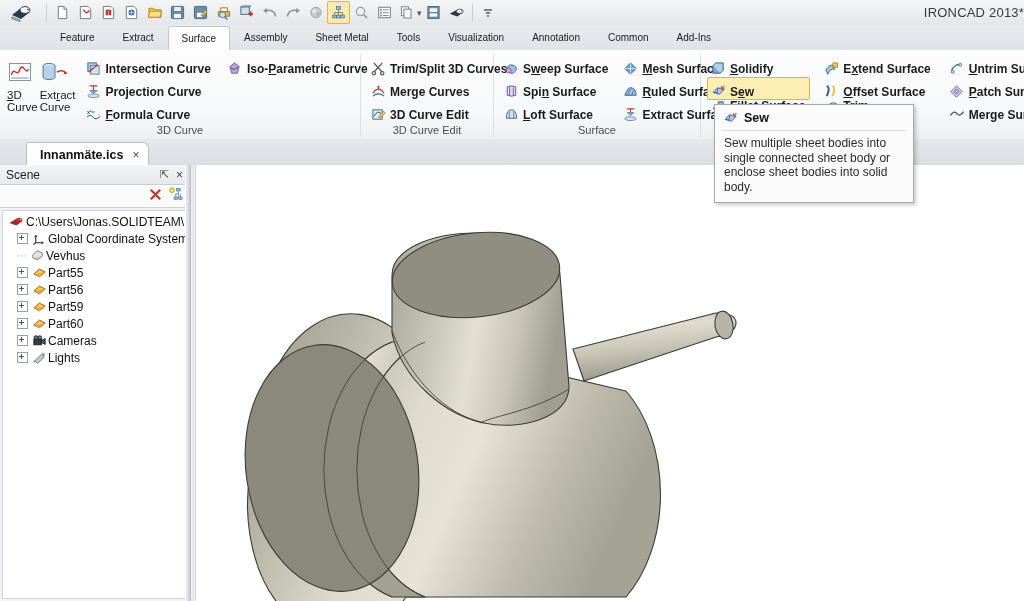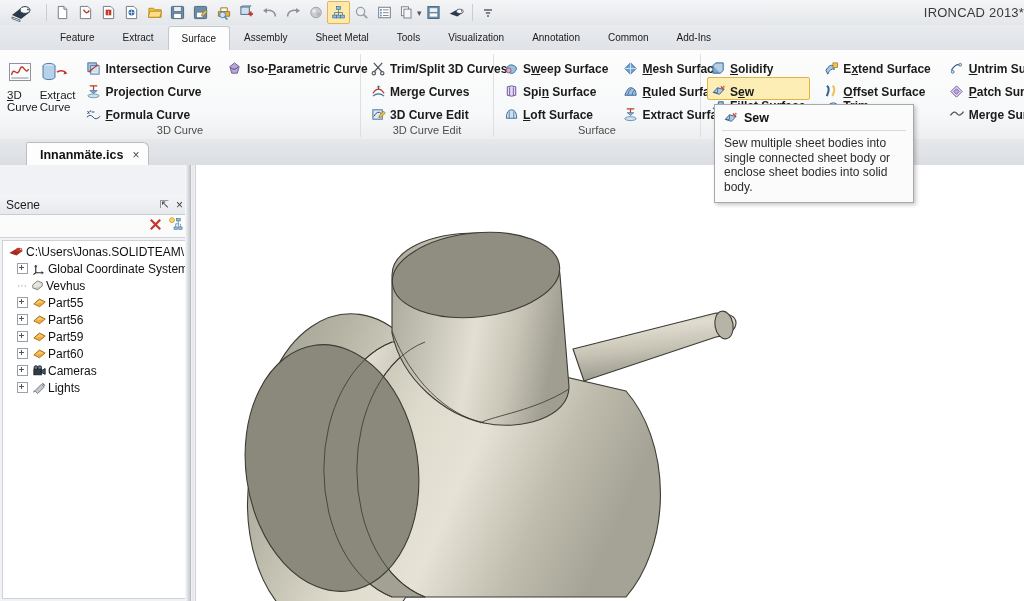--- a/index.html
+++ b/index.html
@@ -112,21 +112,20 @@
   .scene{
     position:absolute;left:0;top:165px;width:190px;height:436px;
     background:#f1f2f5;border-right:1px solid #b9bdc4;
     display:flex;flex-direction:column;
   }
   .sceneTitle{
     height:19px;display:flex;align-items:center;
     padding:0 4px 0 6px;font-size:12px;color:#1b1b1b;
     background:linear-gradient(to bottom,#f3f4f6,#e7e9ed);
     border-bottom:1px solid #c9ccd2;
-    margin-top:30px;
   }
   .sceneTitle .sp{margin-left:auto;display:flex;align-items:center;gap:7px;padding-right:3px;}
   .sceneTools{
     height:22px;background:#fbfbfc;border-bottom:1px solid #cfd2d7;
     display:flex;align-items:center;justify-content:flex-end;gap:5px;padding-right:6px;
   }
   .tree{
     flex:1;background:#ffffff;margin:2px 2px 2px 2px;border:1px solid #cfd2d7;
     overflow:hidden;padding-top:2px;
   }

